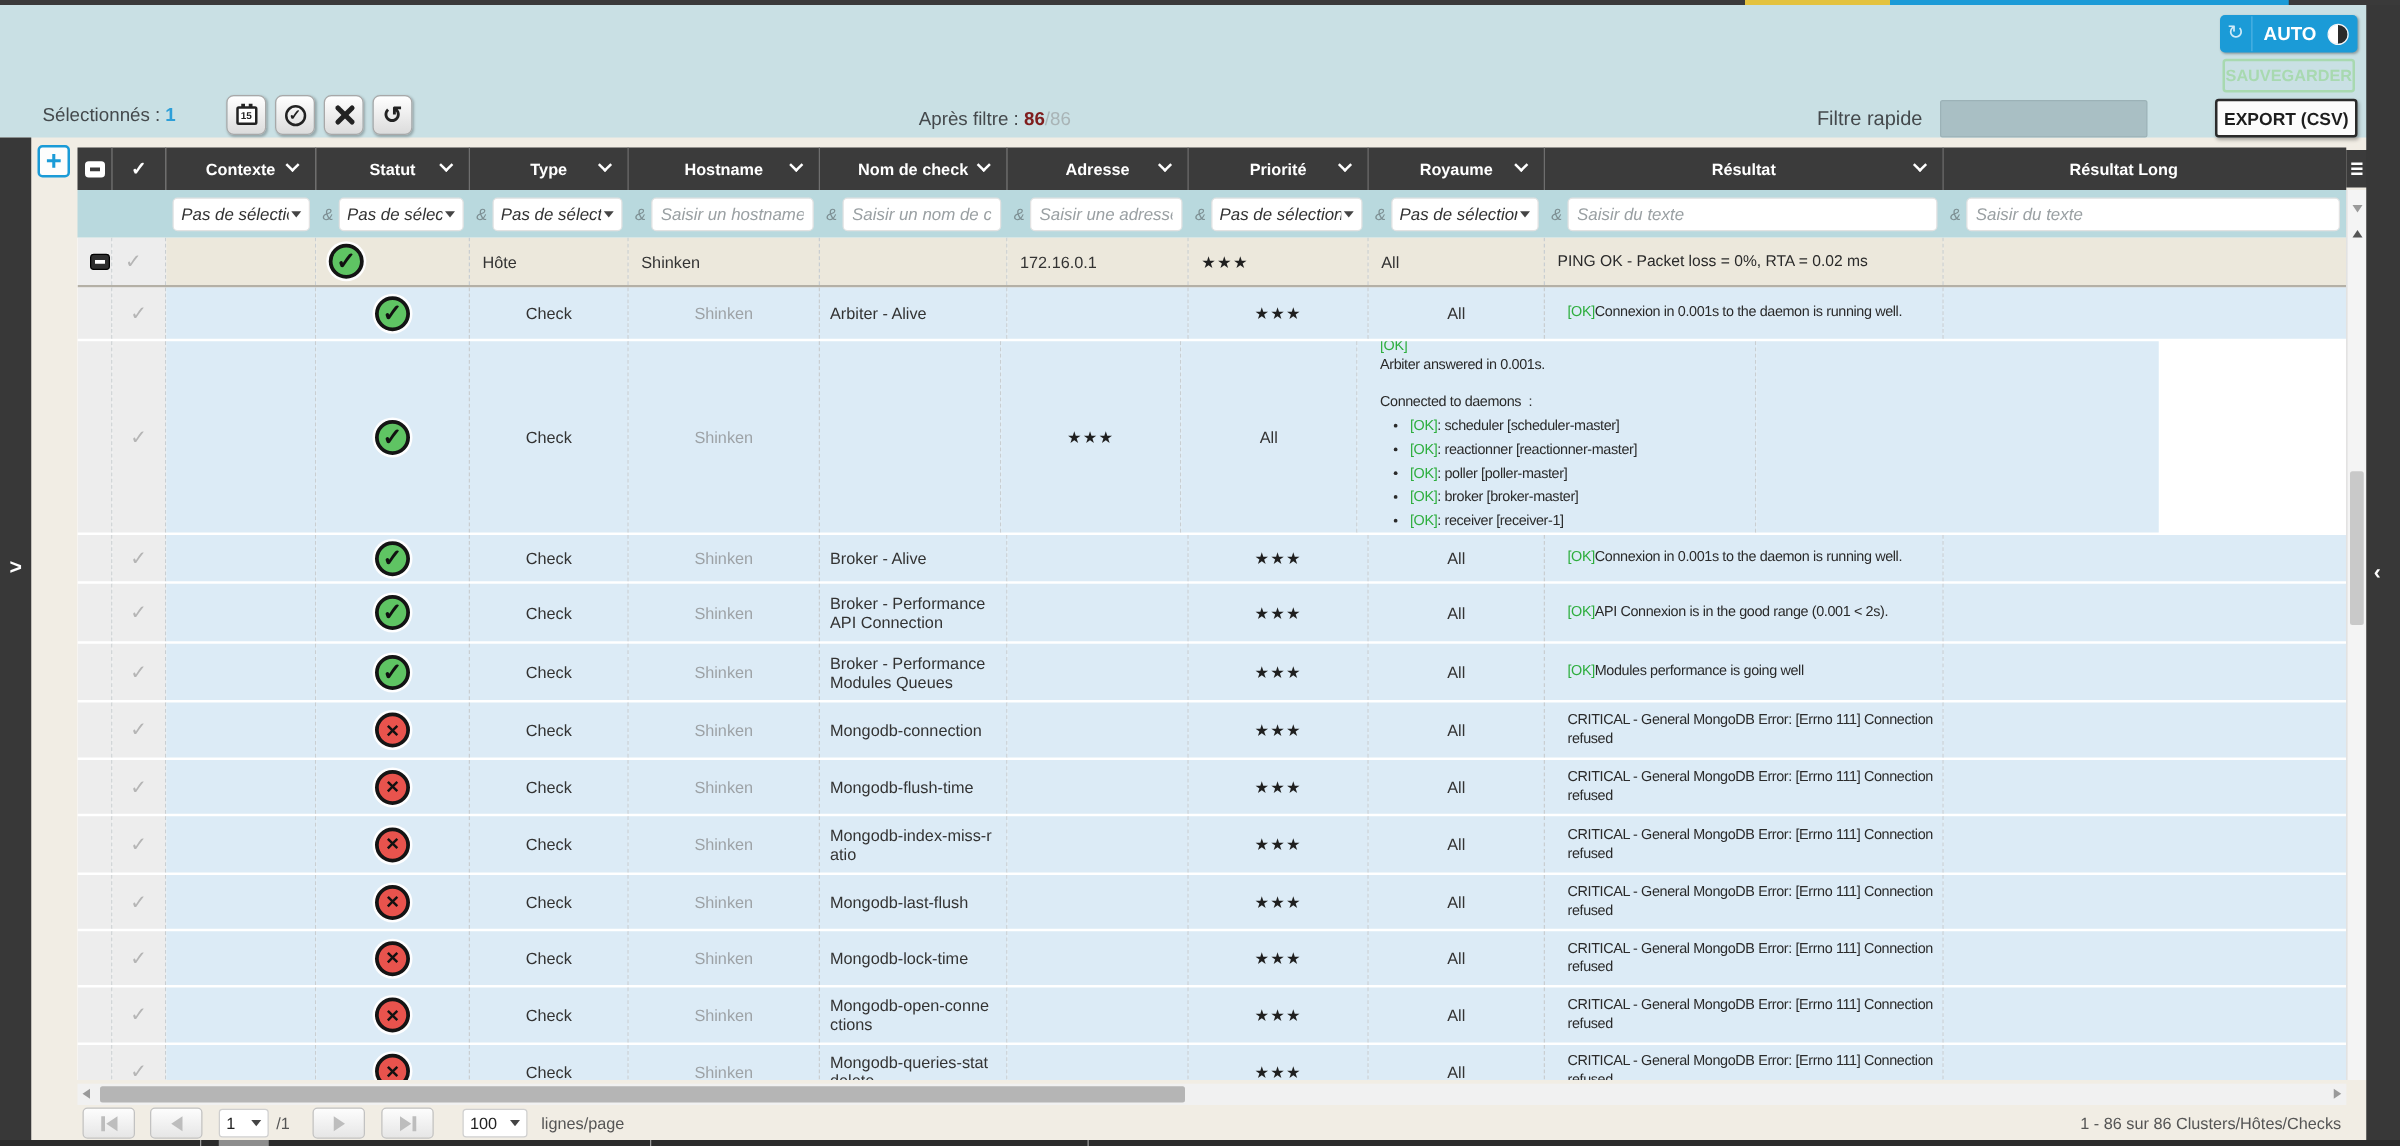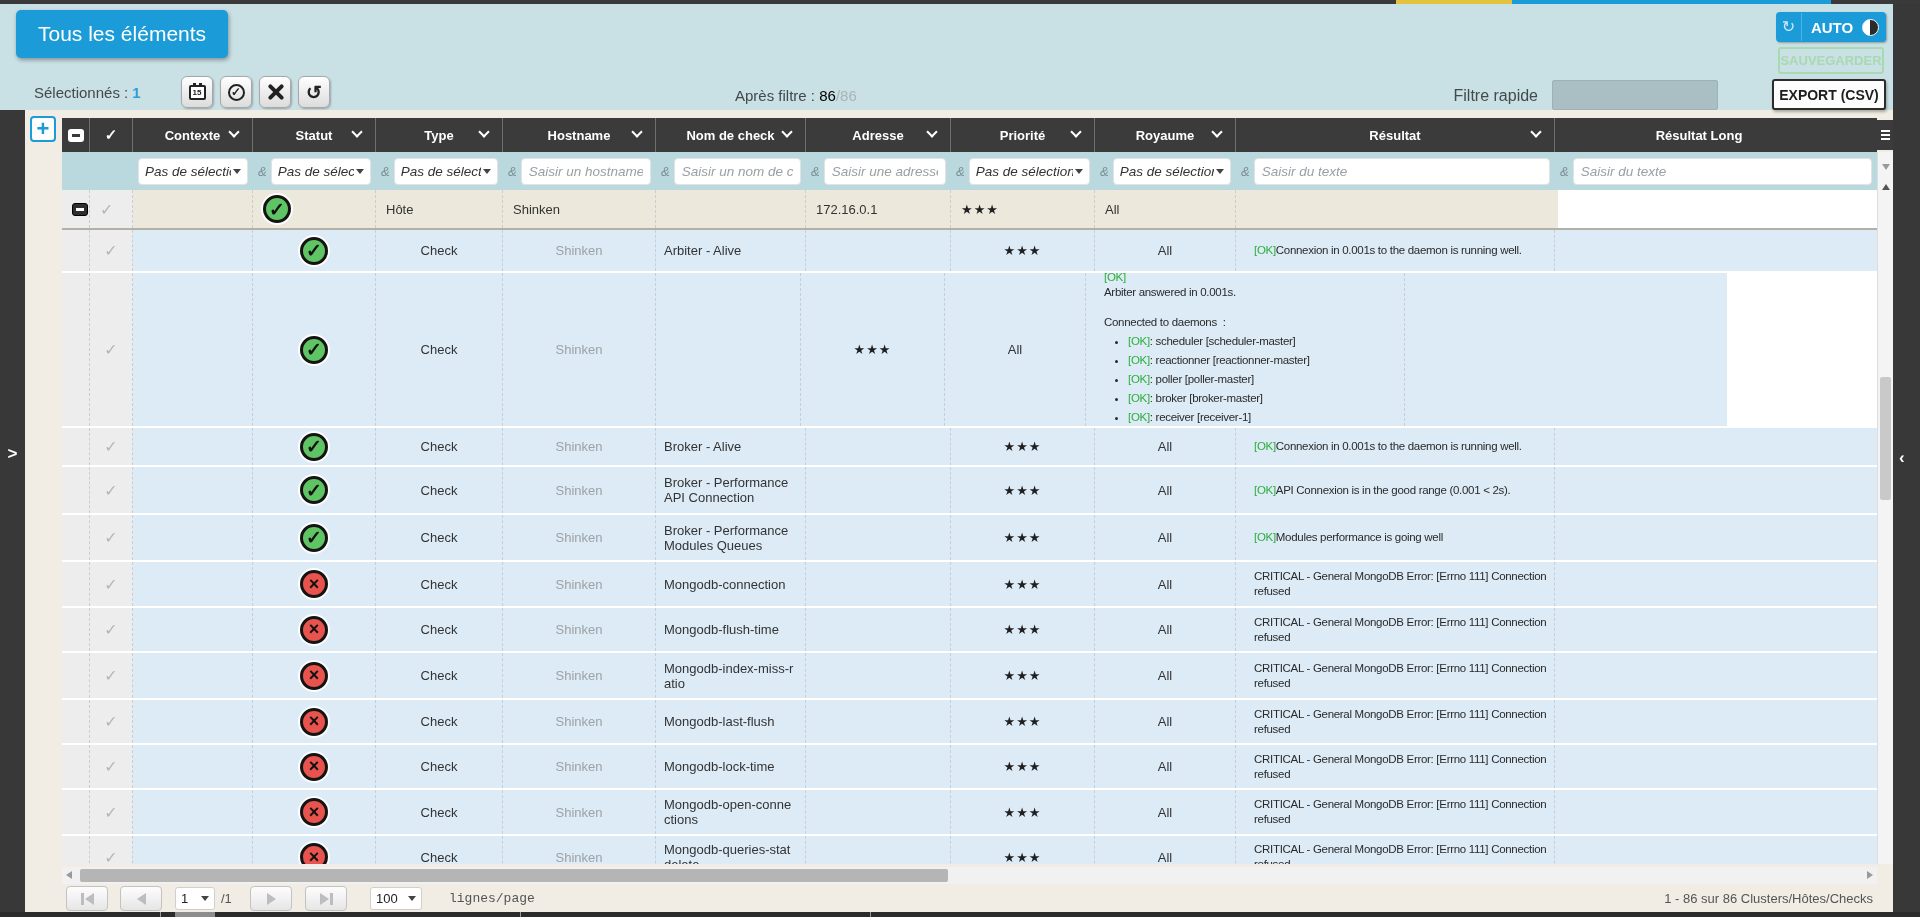--- a/index.html
+++ b/index.html
@@ -35,21 +35,21 @@
   .cal:before{content:"";position:absolute;top:-4px;left:2px;width:3px;height:3px;background:#222;}
   .cal:after{content:"";position:absolute;top:-4px;right:2px;width:3px;height:3px;background:#222;}
   .ckc{width:17px;height:17px;border:2px solid #222;border-radius:50%;display:flex;align-items:center;justify-content:center;
        font-size:12px;font-weight:bold;color:#222;}
   .tools{position:relative;width:18px;height:18px;}
   .tools:before,.tools:after{content:"";position:absolute;left:8px;top:-1px;width:4px;height:20px;background:#222;border-radius:2px;}
   .tools:before{transform:rotate(45deg);}
   .tools:after{transform:rotate(-45deg);}
   .undo{font-size:19px;font-weight:bold;line-height:1;}
   .after-filter{position:absolute;left:735px;top:83px;font-size:15px;color:#44494c;}
-  .after-filter .cur{color:#000000;font-weight:normal;}
+  .after-filter .cur{color:#7f1d1d;font-weight:bold;}
   .after-filter .tot{color:#a9b4b6;}
   .qf-label{position:absolute;left:1408px;top:83px;width:130px;text-align:right;font-size:16px;color:#44494c;}
   .qf-input{position:absolute;left:1552px;top:76px;width:166px;height:30px;background:#a9bfc4;border:1px solid #9cb2b7;border-radius:2px;}
   .btn-auto{position:absolute;left:1776px;top:8px;width:110px;height:30px;background:#1b9bd7;border-radius:4px;cursor:pointer;
             display:flex;align-items:center;box-shadow:1px 1px 2px rgba(0,0,0,.3);color:#fff;}
   .btn-auto .sync{width:26px;text-align:center;font-size:16px;color:#cfeaf8;border-right:1px solid #4fb3e3;line-height:28px;}
   .btn-auto .lbl{flex:1;text-align:center;font-weight:bold;font-size:15px;}
   .btn-auto .toggle{width:17px;height:17px;border-radius:50%;margin-right:7px;border:1px solid #f5f5f5;
                     background:linear-gradient(90deg,#ffffff 50%,#2b2b2b 50%);}
   .btn-save{position:absolute;left:1778px;top:43px;width:106px;height:27px;border:2px solid #a8d9b0;border-radius:3px;
@@ -144,21 +144,20 @@
 </style>
 </head>
 <body>
 
 <div id="top-strip">
   <span class="seg-yellow"></span>
   <span class="seg-blue"></span>
 </div>
 
 <div id="toolbar">
-  <div class="btn-all">Tous les éléments</div>
   <div class="sel-label">
     <span>Sélectionnés :</span><b>1</b>
   </div>
   <div class="iconbar">
     <div class="ibtn">
         <span class="cal">15</span>
       </div>
     <div class="ibtn">
         <span class="ckc">✓</span>
       </div>
@@ -310,20 +309,21 @@
         <span class="sticon ok">✓</span>
       </div>
       <div class="cell" style="width: 127px;">Hôte</div>
       <div class="cell" style="width: 153px;">Shinken</div>
       <div class="cell namecell" style="width: 150px;"></div>
       <div class="cell" style="width: 145px;">172.16.0.1</div>
       <div class="cell" style="width: 144px;">
         <span class="stars">★★★</span>
       </div>
       <div class="cell" style="width: 141px;">All</div>
+      <div class="cell rescell" style="width: 319px;">PING OK - Packet loss = 0%, RTA = 0.02 ms</div>
       <div class="cell" style="width: 322px;"></div>
     </div>
     <div class="row check" style="height: 43px;">
       <div class="cell gcol" style="width: 28px;"></div>
       <div class="cell gcol" style="width: 43px;">
         <span class="graycheck">✓</span>
       </div>
       <div class="cell" style="width: 120px;"></div>
       <div class="cell" style="width: 123px;">
         <span class="sticon ok">✓</span>
@@ -595,21 +595,21 @@
       <span class="ptri-r"></span>
     </div>
   <div class="pbtn" style="left:280px;">
       <span class="ptri-r"></span>
       <span class="pbar"></span>
     </div>
   <div class="psel" style="left:345px;width:52px;">
     <span>100</span>
       <span class="caret"></span>
   </div>
-  <div class="ptext" style="left:424px;font-family:Liberation Mono, monospace;">lignes/page</div>
+  <div class="ptext" style="left:408px;">lignes/page</div>
   <div id="pg-range">1 - 86 sur 86 Clusters/Hôtes/Checks</div>
 </div>
 
 <div id="bottom-strip">
   <i style="left:160px;"></i>
     <i style="left:520px;"></i>
     <i style="left:870px;"></i>
   <span class="blk"></span>
 </div>
 

